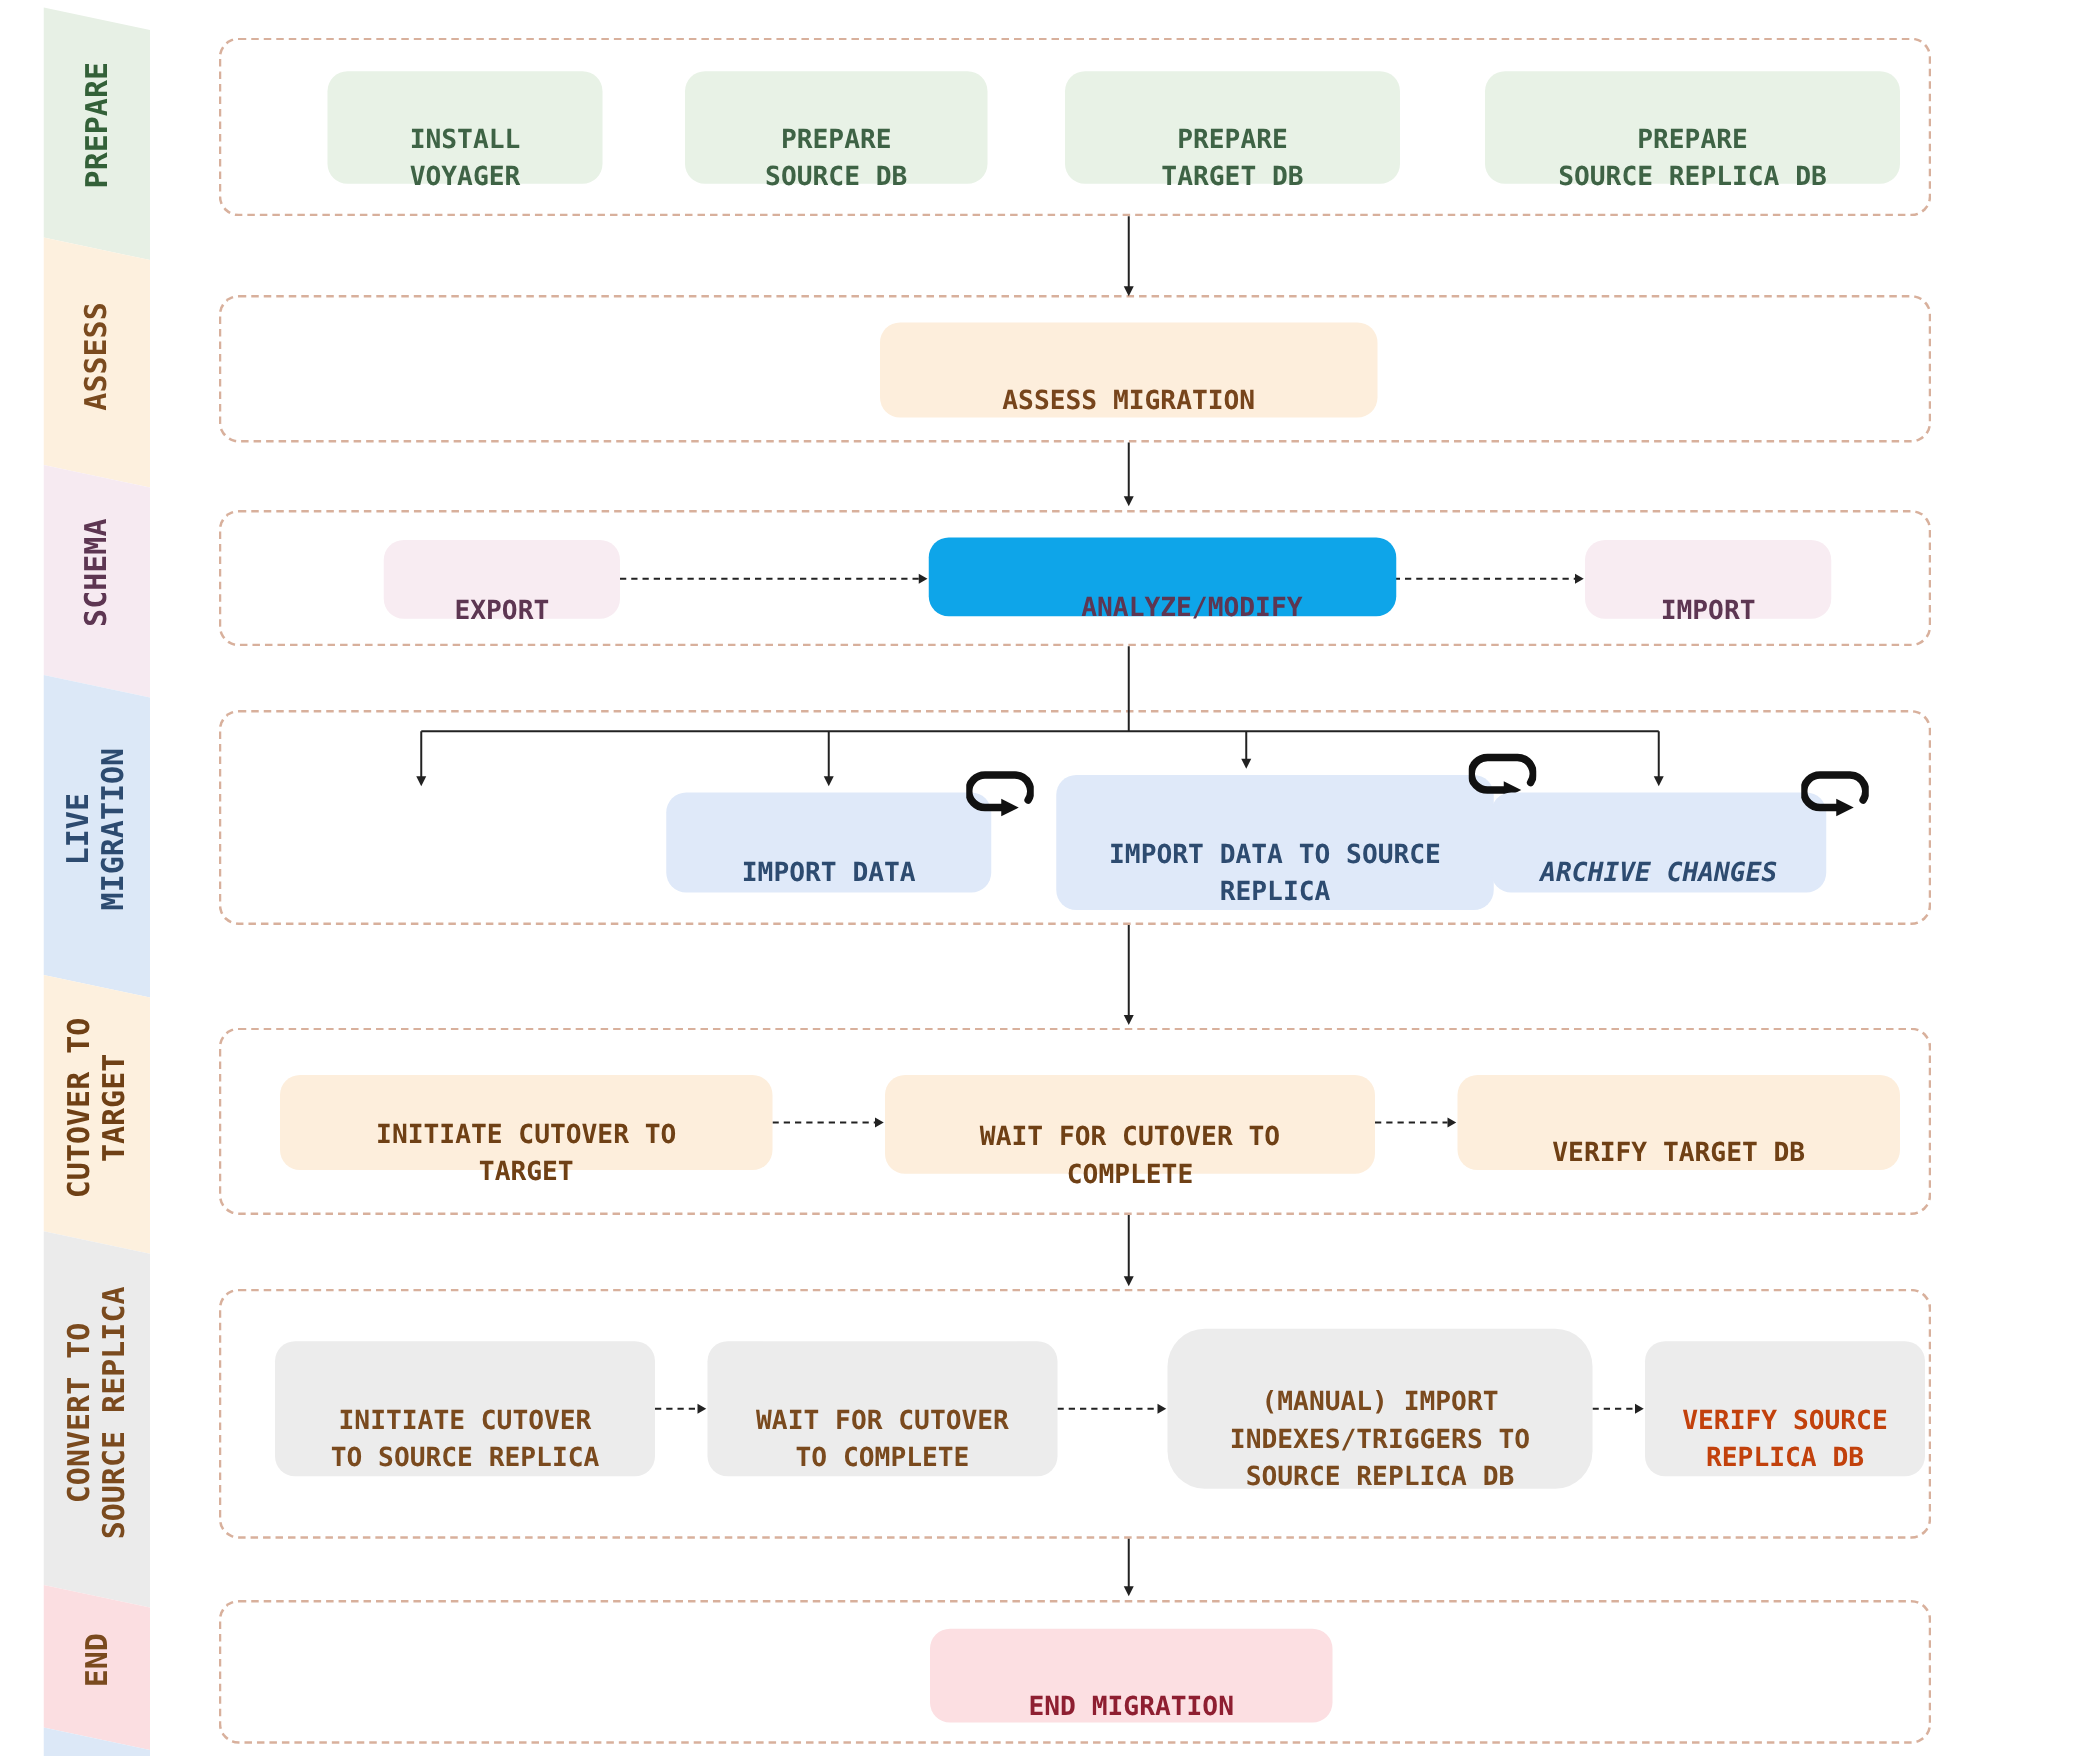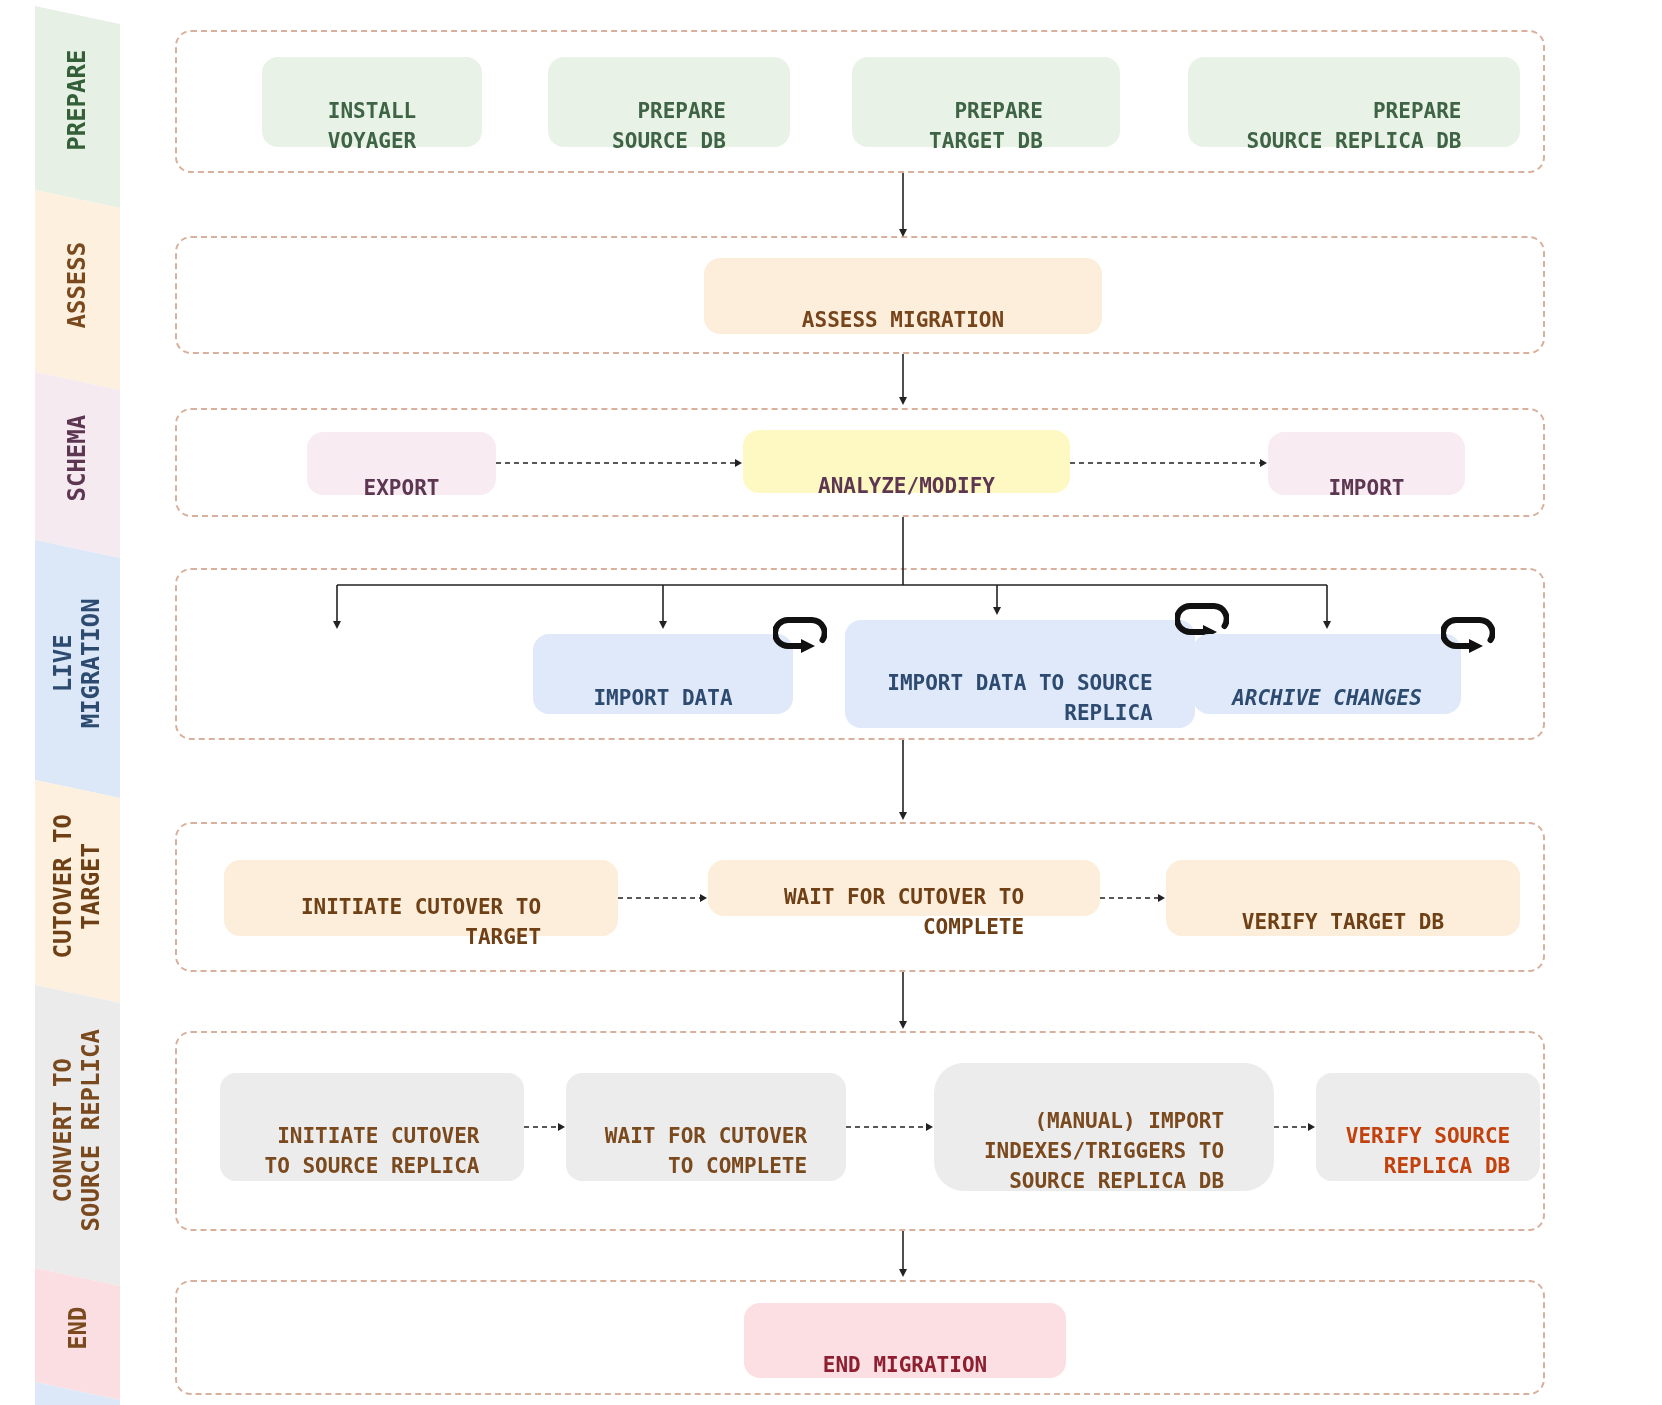--- a/index.html
+++ b/index.html
@@ -19,21 +19,21 @@
   
   .lane{position:absolute;left:175px;width:1370px;border:2px dashed #d8b09c;
         border-radius:16px;box-sizing:border-box;background:transparent;z-index:0;}
 
   
   #connectors{position:absolute;left:0;top:0;z-index:1;}
 
   
   .box{position:absolute;border-radius:16px;display:flex;align-items:center;
        justify-content:center;z-index:2;font-weight:bold;font-size:21px;}
-  .box .lbl{white-space:pre;text-align:right;line-height:30px;margin-top:48px;}
+  .box .lbl{white-space:pre;text-align:center;line-height:30px;margin-top:48px;}
   .c-prepare{background:#e8f2e6;color:#3e6345;}
   .c-assess{background:#fdeedc;color:#77451c;}
   .c-schema{background:#f8ecf2;color:#5d3652;}
   .c-live{background:#dfe9f9;color:#2d4b70;}
   .c-cutover{background:#fdeedc;color:#6f4015;}
   .c-convert{background:#ececec;color:#7a4a1e;}
   .c-end{background:#fcdfe2;color:#8e1f31;}
 
   .loop{position:absolute;top:-24px;right:-34px;width:54px;height:44px;z-index:4;}
 </style>
@@ -151,21 +151,21 @@
 SOURCE REPLICA DB</span>
     </div>
 
   <div class="box c-assess" style="left: 704px; top: 258px; width: 398px; height: 76px; background: rgb(253, 238, 220); color: rgb(119, 69, 28);">
       <span class="lbl">ASSESS MIGRATION</span>
     </div>
 
   <div class="box c-schema" style="left: 307px; top: 432px; width: 189px; height: 63px; background: rgb(248, 236, 242); color: rgb(93, 54, 82);">
       <span class="lbl">EXPORT</span>
     </div>
-  <div class="box c-schema" style="left: 743px; top: 430px; width: 327px; height: 63px; background: #fef9c3; color: rgb(93, 54, 82);">
+  <div class="box c-schema" style="left: 743px; top: 430px; width: 327px; height: 63px; background: #0ea5e9; color: rgb(93, 54, 82); padding-left: 47px;">
       <span class="lbl">ANALYZE/MODIFY</span>
     </div>
   <div class="box c-schema" style="left: 1268px; top: 432px; width: 197px; height: 63px; background: rgb(248, 236, 242); color: rgb(93, 54, 82);">
       <span class="lbl">IMPORT</span>
     </div>
 
   <div class="box c-live" style="left: 533px; top: 634px; width: 260px; height: 80px; background: rgb(223, 233, 249); color: rgb(45, 75, 112);">
     <span class="lbl">IMPORT DATA</span>
     <span class="loop"><svg width="54" height="44" viewBox="0 0 54 44">
           <path d="M29 36 H15 A13 13 0 0 1 15 10 H39 A13 13 0 0 1 49.5 30" fill="none" stroke="#111" stroke-width="6" stroke-linecap="round"></path>
@@ -185,21 +185,21 @@
     <span class="loop"><svg width="54" height="44" viewBox="0 0 54 44">
           <path d="M29 36 H15 A13 13 0 0 1 15 10 H39 A13 13 0 0 1 49.5 30" fill="none" stroke="#111" stroke-width="6" stroke-linecap="round"></path>
           <polygon points="28,29 28,43 42,36" fill="#111"></polygon>
         </svg></span>
   </div>
 
   <div class="box c-cutover" style="left: 224px; top: 860px; width: 394px; height: 76px; background: rgb(253, 238, 220); color: rgb(111, 64, 21);">
       <span class="lbl">INITIATE CUTOVER TO
 TARGET</span>
     </div>
-  <div class="box c-cutover" style="left: 708px; top: 860px; width: 392px; height: 56px; background: rgb(253, 238, 220); color: rgb(111, 64, 21);">
+  <div class="box c-cutover" style="left: 708px; top: 860px; width: 392px; height: 79px; background: rgb(253, 238, 220); color: rgb(111, 64, 21);">
       <span class="lbl">WAIT FOR CUTOVER TO
 COMPLETE</span>
     </div>
   <div class="box c-cutover" style="left: 1166px; top: 860px; width: 354px; height: 76px; background: rgb(253, 238, 220); color: rgb(111, 64, 21);">
       <span class="lbl">VERIFY TARGET DB</span>
     </div>
 
   <div class="box c-convert" style="left: 220px; top: 1073px; width: 304px; height: 108px; background: rgb(236, 236, 236); color: rgb(122, 74, 30);">
       <span class="lbl">INITIATE CUTOVER
 TO SOURCE REPLICA</span>

